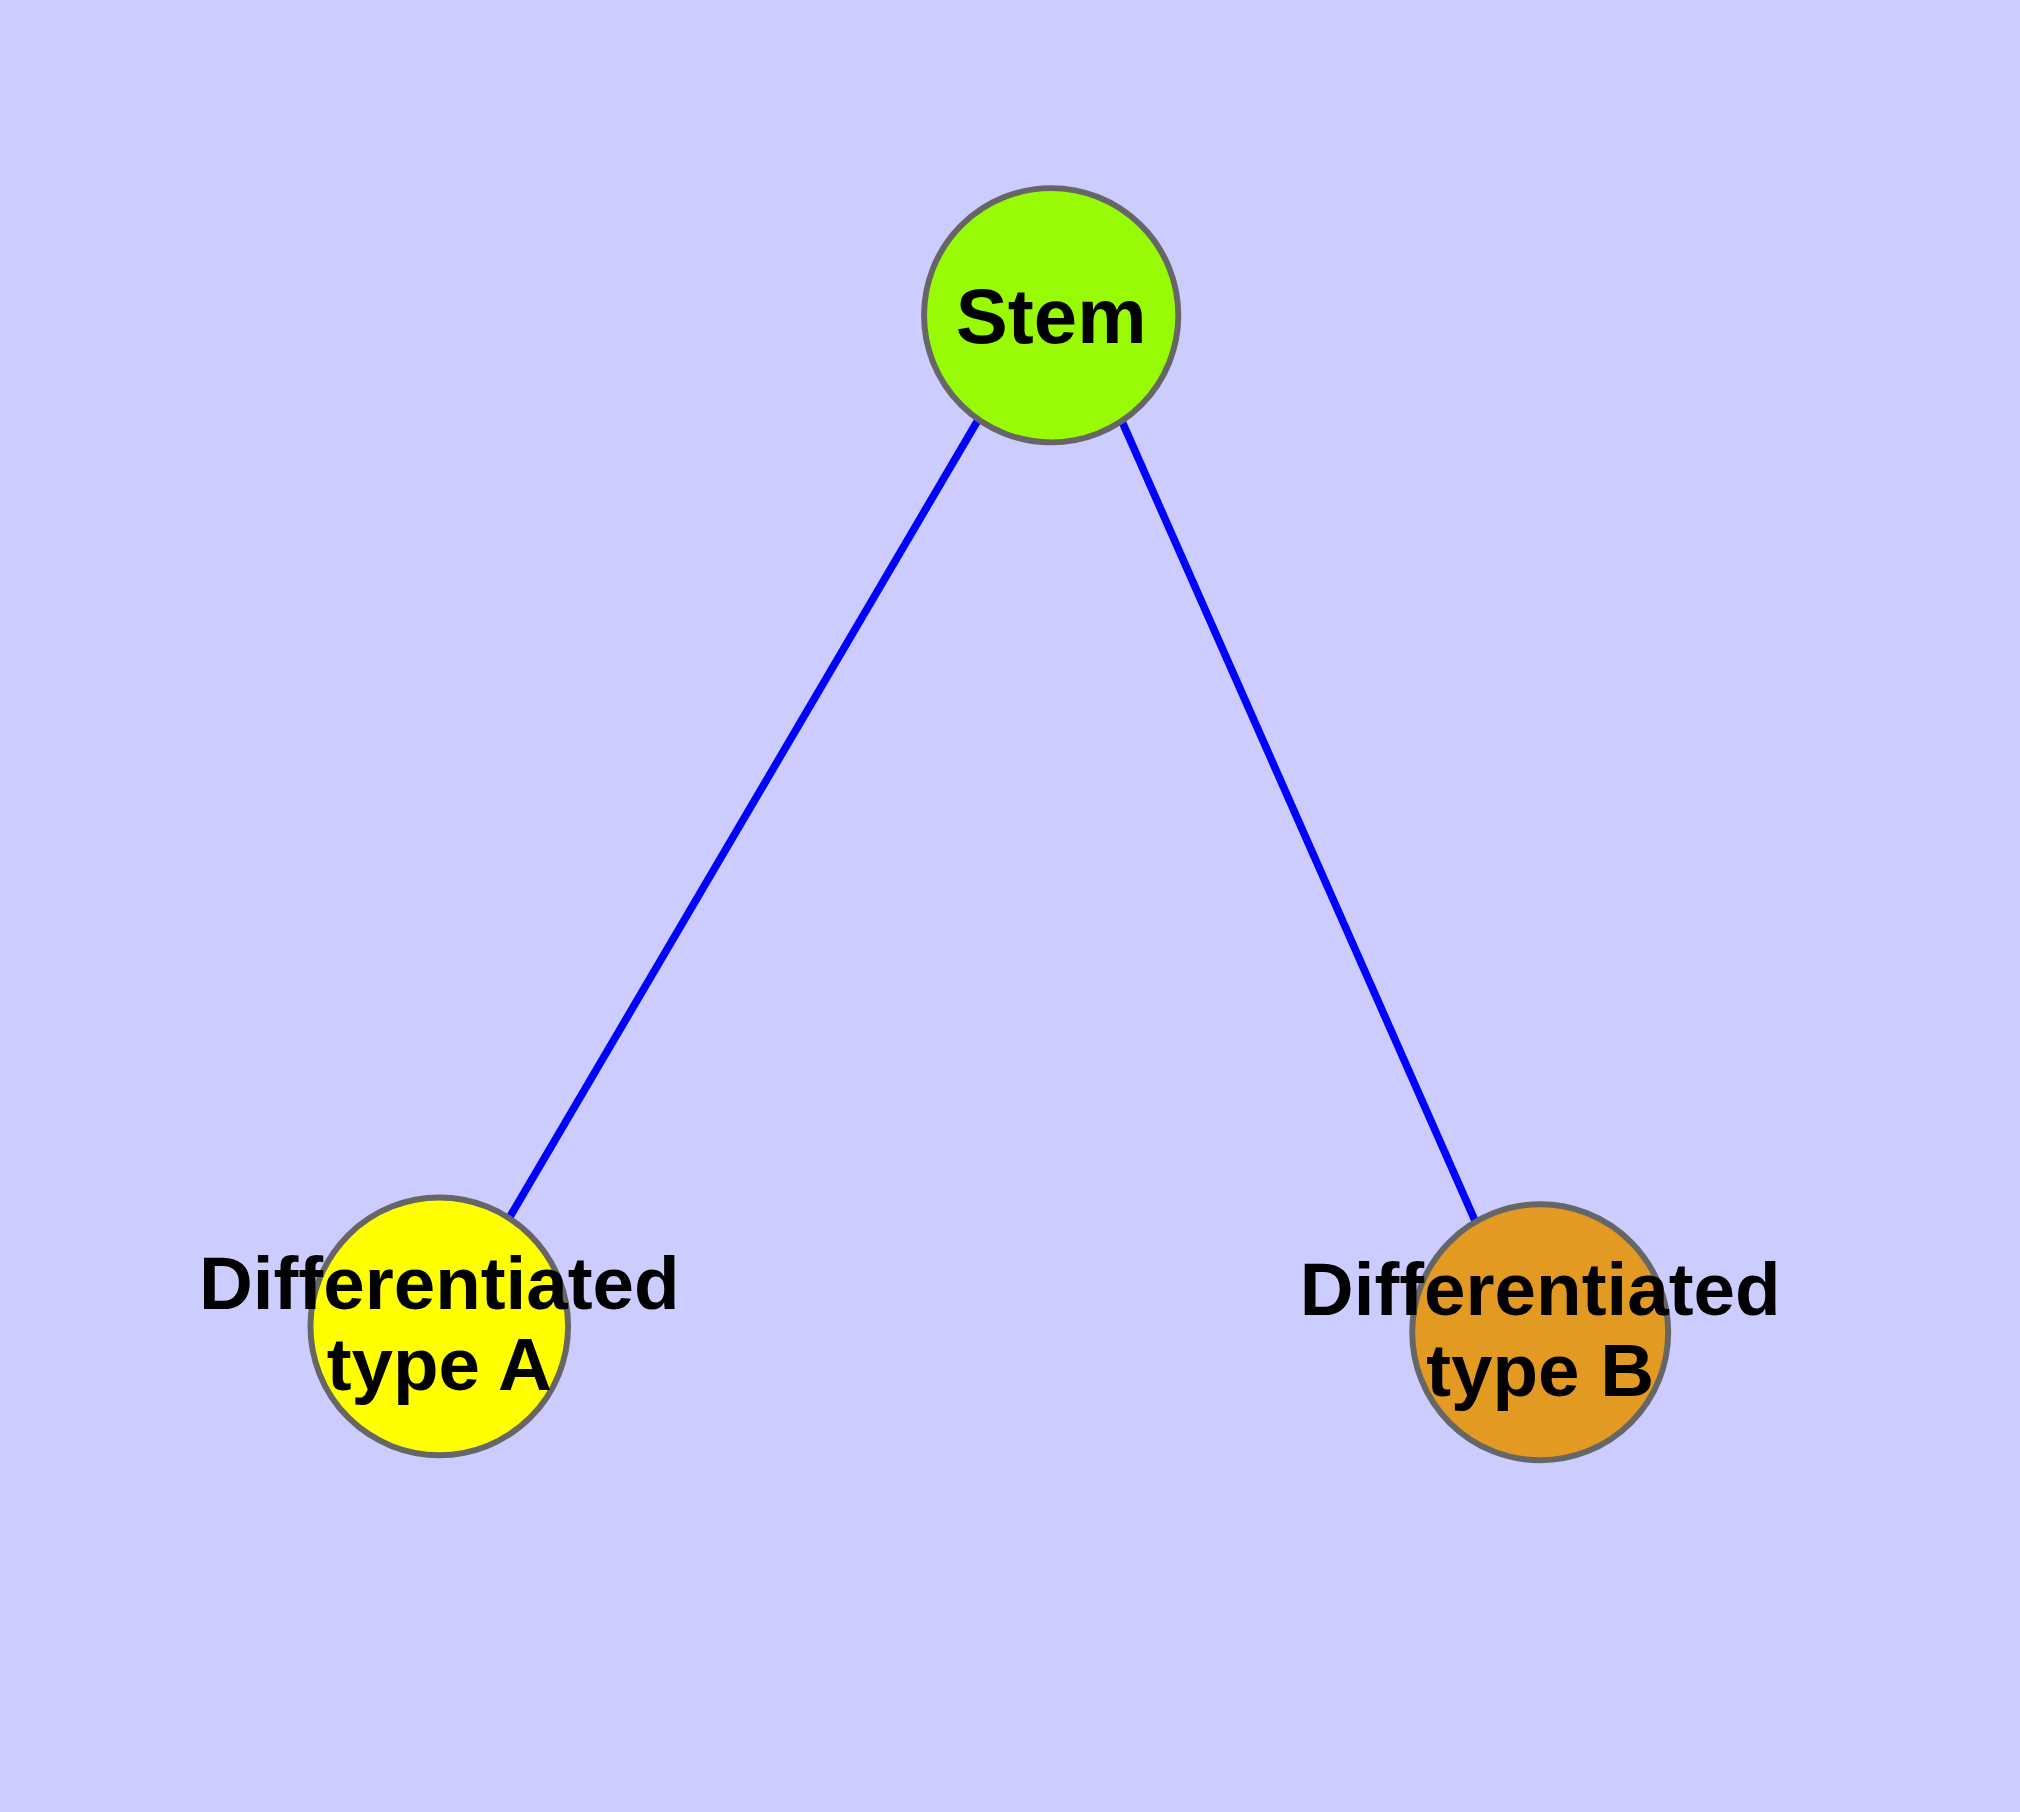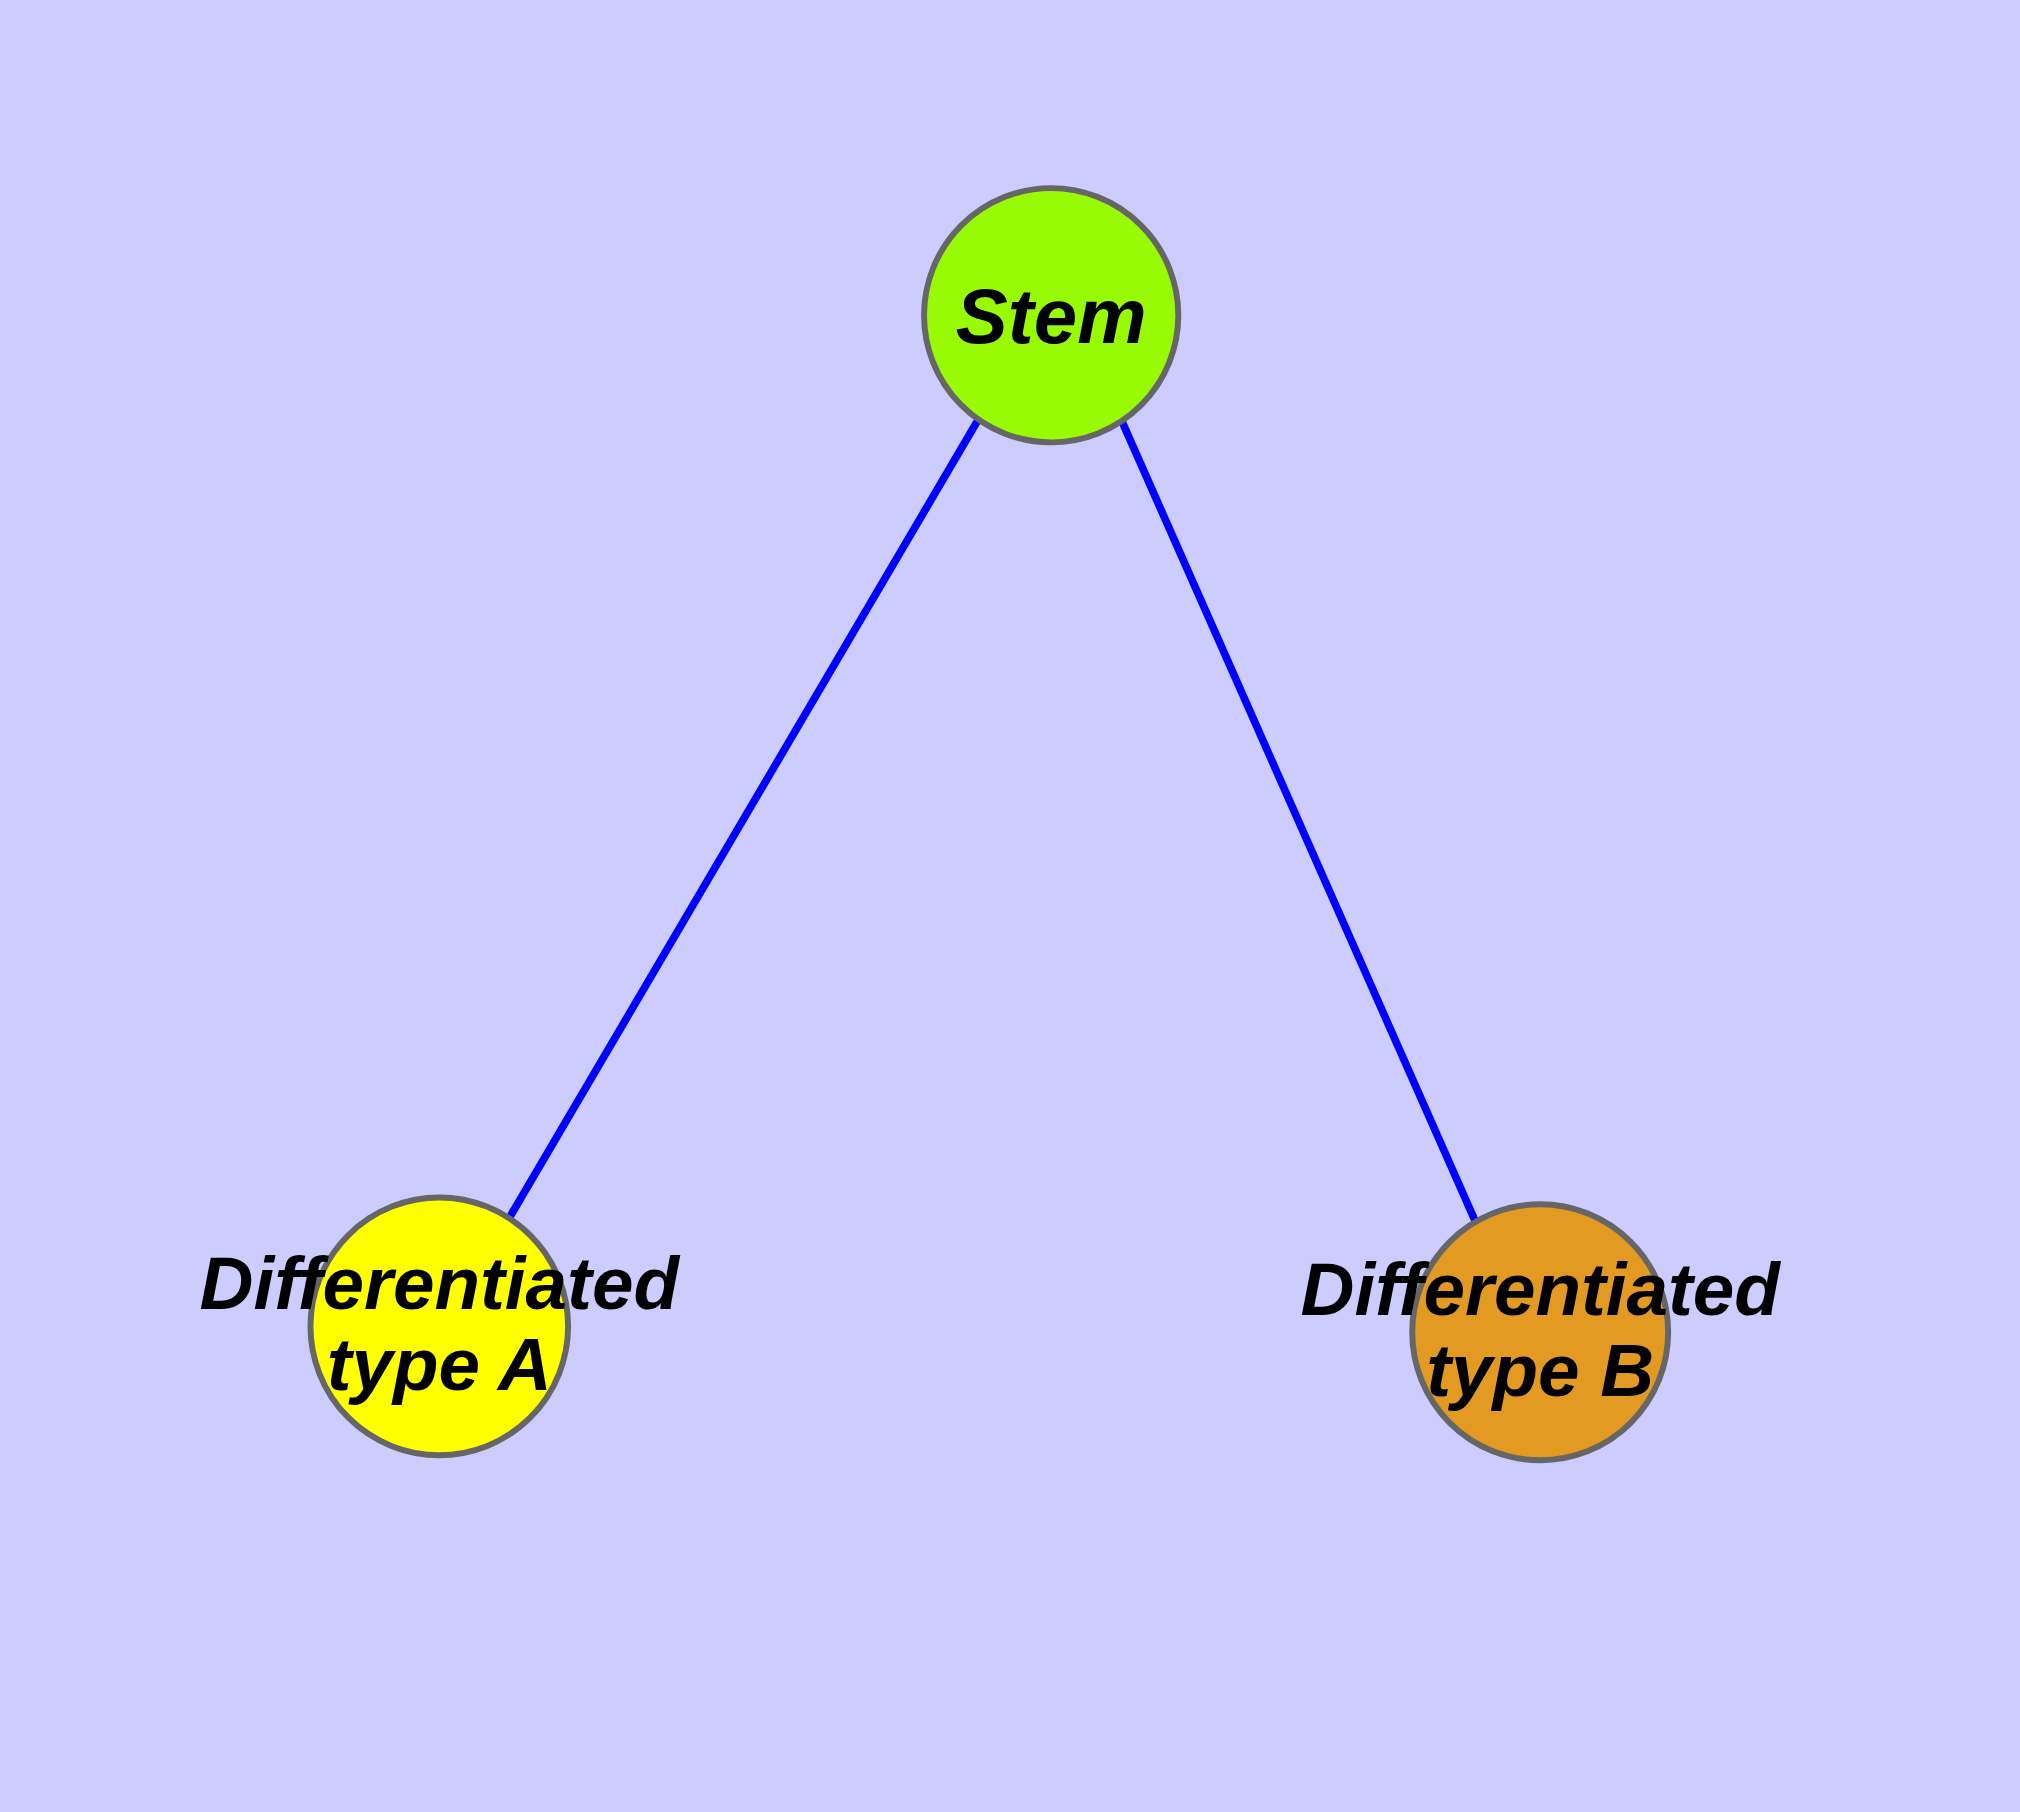--- a/index.html
+++ b/index.html
@@ -9,21 +9,20 @@
   }
   body {
     font-family: "Liberation Sans", sans-serif;
   }
   #canvas {
     position: relative;
     width: 2021px;
     height: 1812px;
     background: #ccccff;
     overflow: hidden;
-    font-style: italic;
   }
   #graph-svg {
     position: absolute;
     top: 0;
     left: 0;
     width: 2021px;
     height: 1812px;
     display: block;
   }
   .node-circle {

